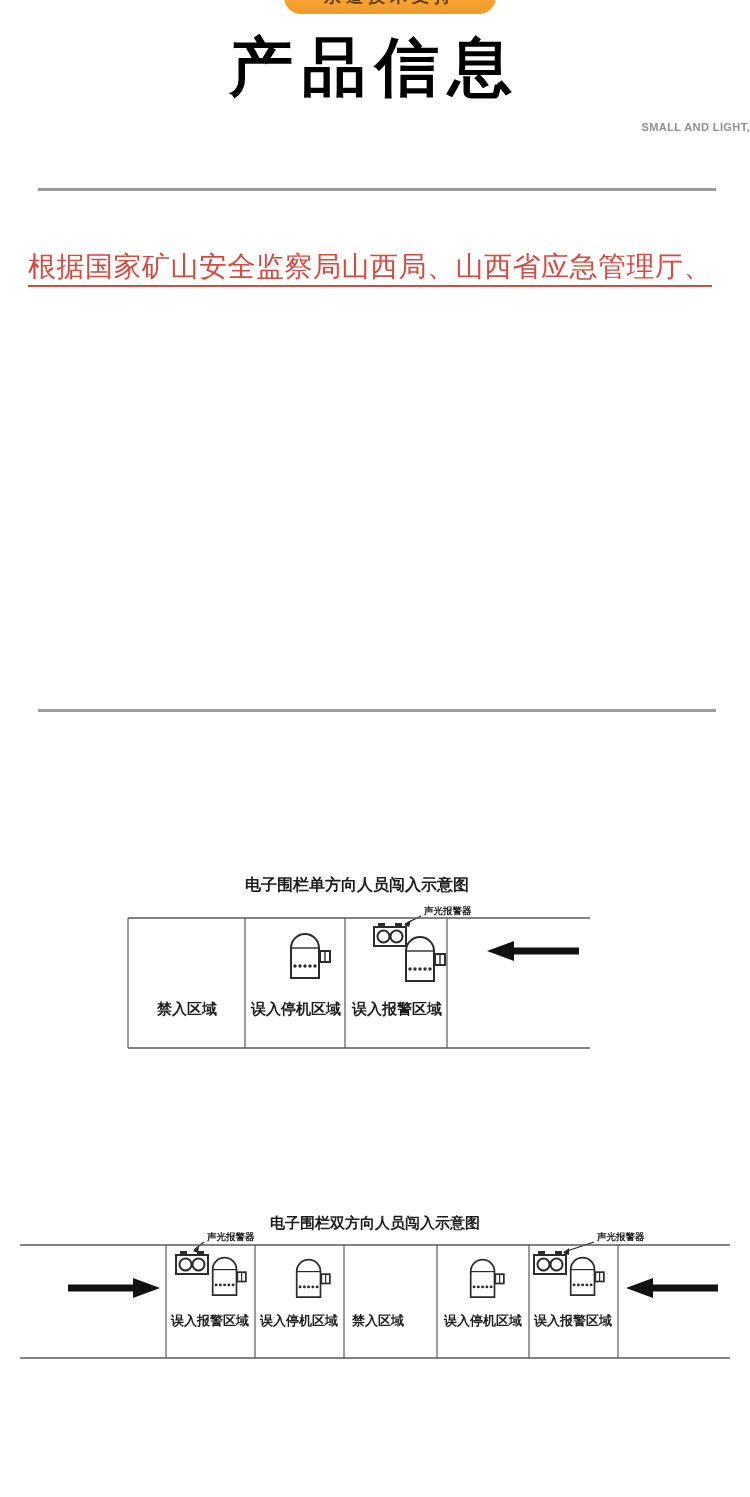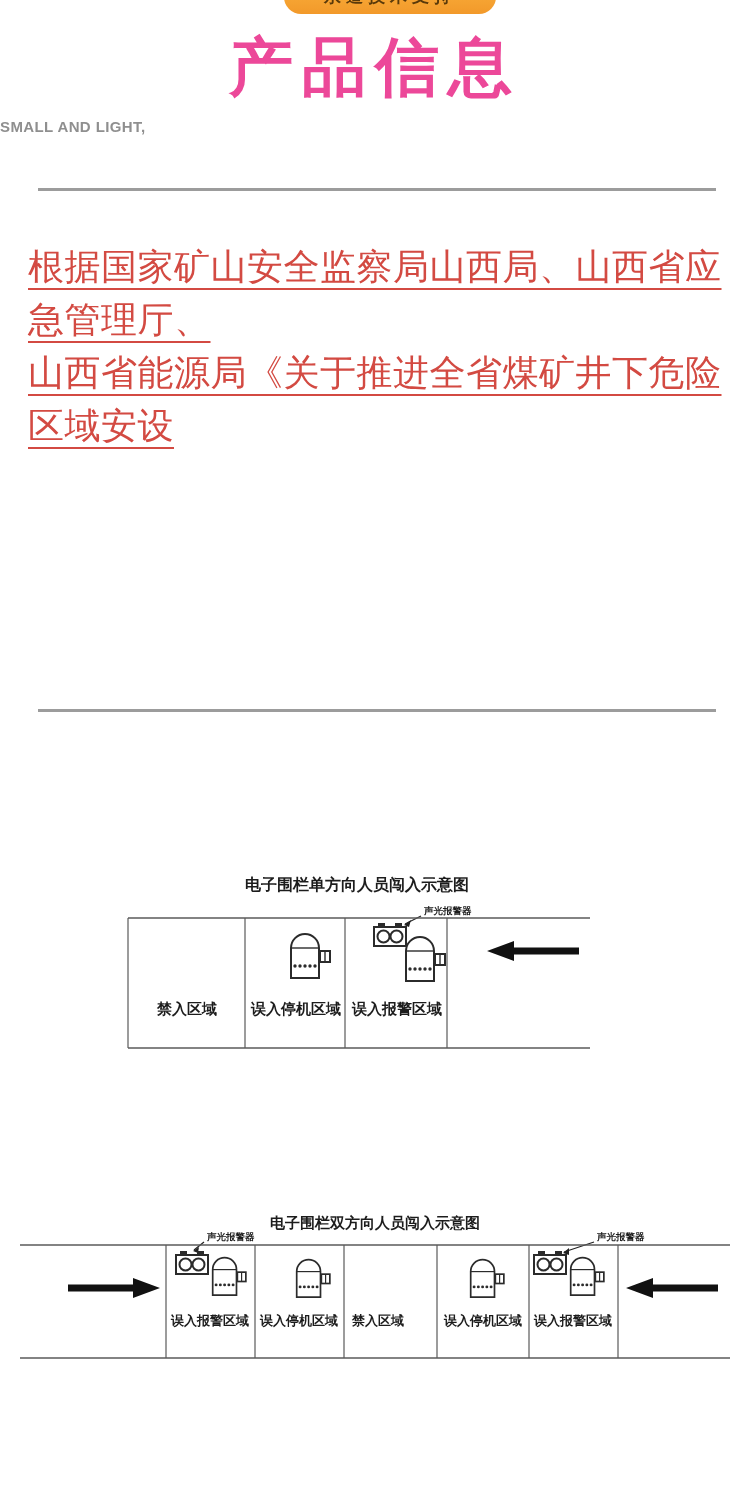--- a/index.html
+++ b/index.html
@@ -21,39 +21,39 @@
   .badge-text{
     position:absolute;left:0;top:0;width:100%;height:34px;
     line-height:34px;text-align:center;
     font-size:17px;font-weight:bold;letter-spacing:5px;
     color:#59390a;
   }
   .page-title{
     position:absolute;left:0;top:24px;width:100%;
     text-align:center;
     font-size:64px;font-weight:900;letter-spacing:9px;
-    color:#ec4899;
+    color:#000000;
   }
   .page-subtitle{
     position:absolute;left:0;top:119px;width:100%;
-    text-align:left;
-    font-size:15px;line-height:16px;font-weight:600;
+    text-align:right;
+    font-size:11px;line-height:16px;font-weight:600;
     letter-spacing:.4px;color:#8f8f8f;
   }
   .divider{
     position:absolute;left:38px;width:678px;height:3px;
     background:#9c9c9c;
   }
   .divider-1{top:188px;}
   .divider-2{top:709px;}
   
   .intro{
     position:absolute;left:28px;top:240px;width:696px;
     color:#d34a42;
-    font-size:36px;line-height:53px;letter-spacing:.5px;
+    font-size:28px;line-height:53px;letter-spacing:.5px;
   }
   .intro .line span{
     text-decoration:underline;
     text-decoration-thickness:2px;
     text-underline-offset:9px;
   }
   
   .diagram{position:absolute;left:0;}
   .diagram-1{top:872px;}
   .diagram-2{top:1212px;}
@@ -79,21 +79,20 @@
   <div class="page-title">产品信息</div>
 
   <div class="page-subtitle">
     <div>SMALL AND LIGHT,</div>
   </div>
 
   <div class="divider divider-1"></div>
 
   <div class="intro">
     <div class="line"><span>根据国家矿山安全监察局山西局、山西省应急管理厅、</span></div>
-    <div class="line"><span>山西省能源局《关于推进全省煤矿井下危险区域安设</span></div>
   </div>
 
   <div class="divider divider-2"></div>
 
   <svg class="diagram diagram-1" width="750" height="195" viewBox="0 0 750 195">
     <defs>
 
       <g id="sensor" stroke="#2b2b2b" fill="none" stroke-width="2">
         <path d="M2 16 A14 14 0 0 1 30 16 L30 46 L2 46 Z"></path>
         <line x1="2" y1="16" x2="30" y2="16" stroke-width="1.4"></line>

